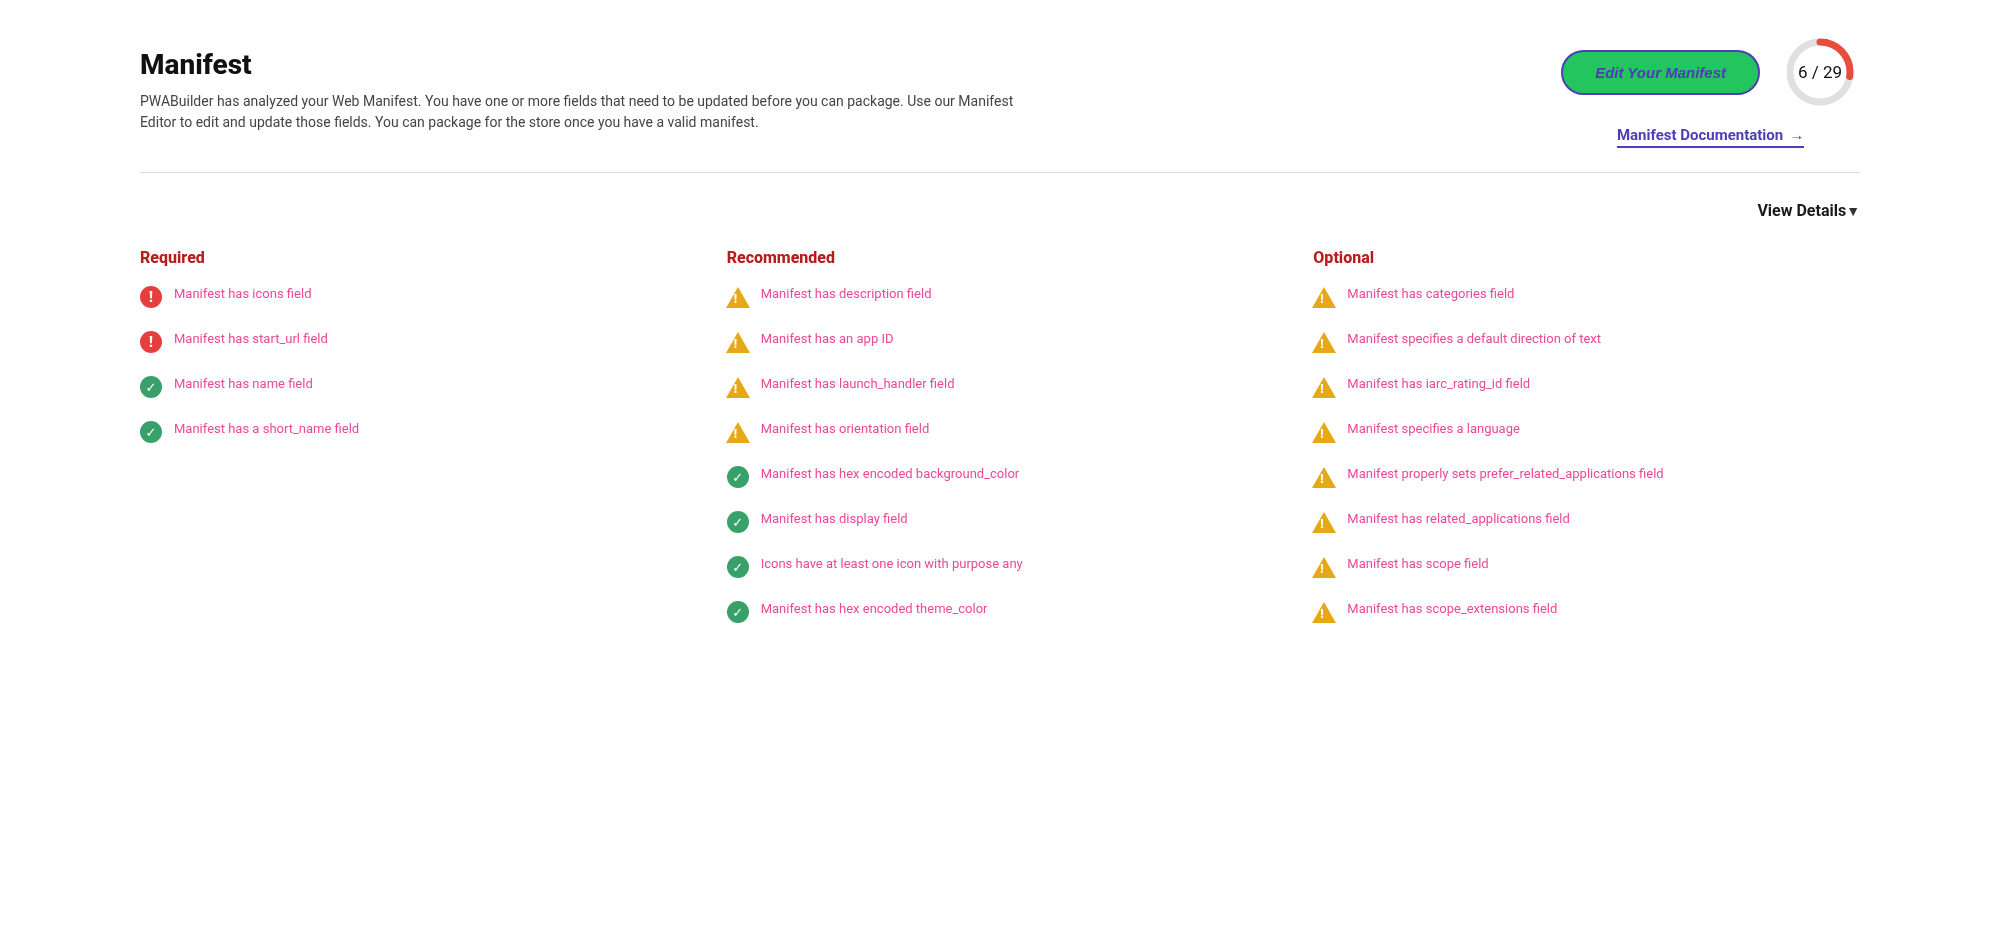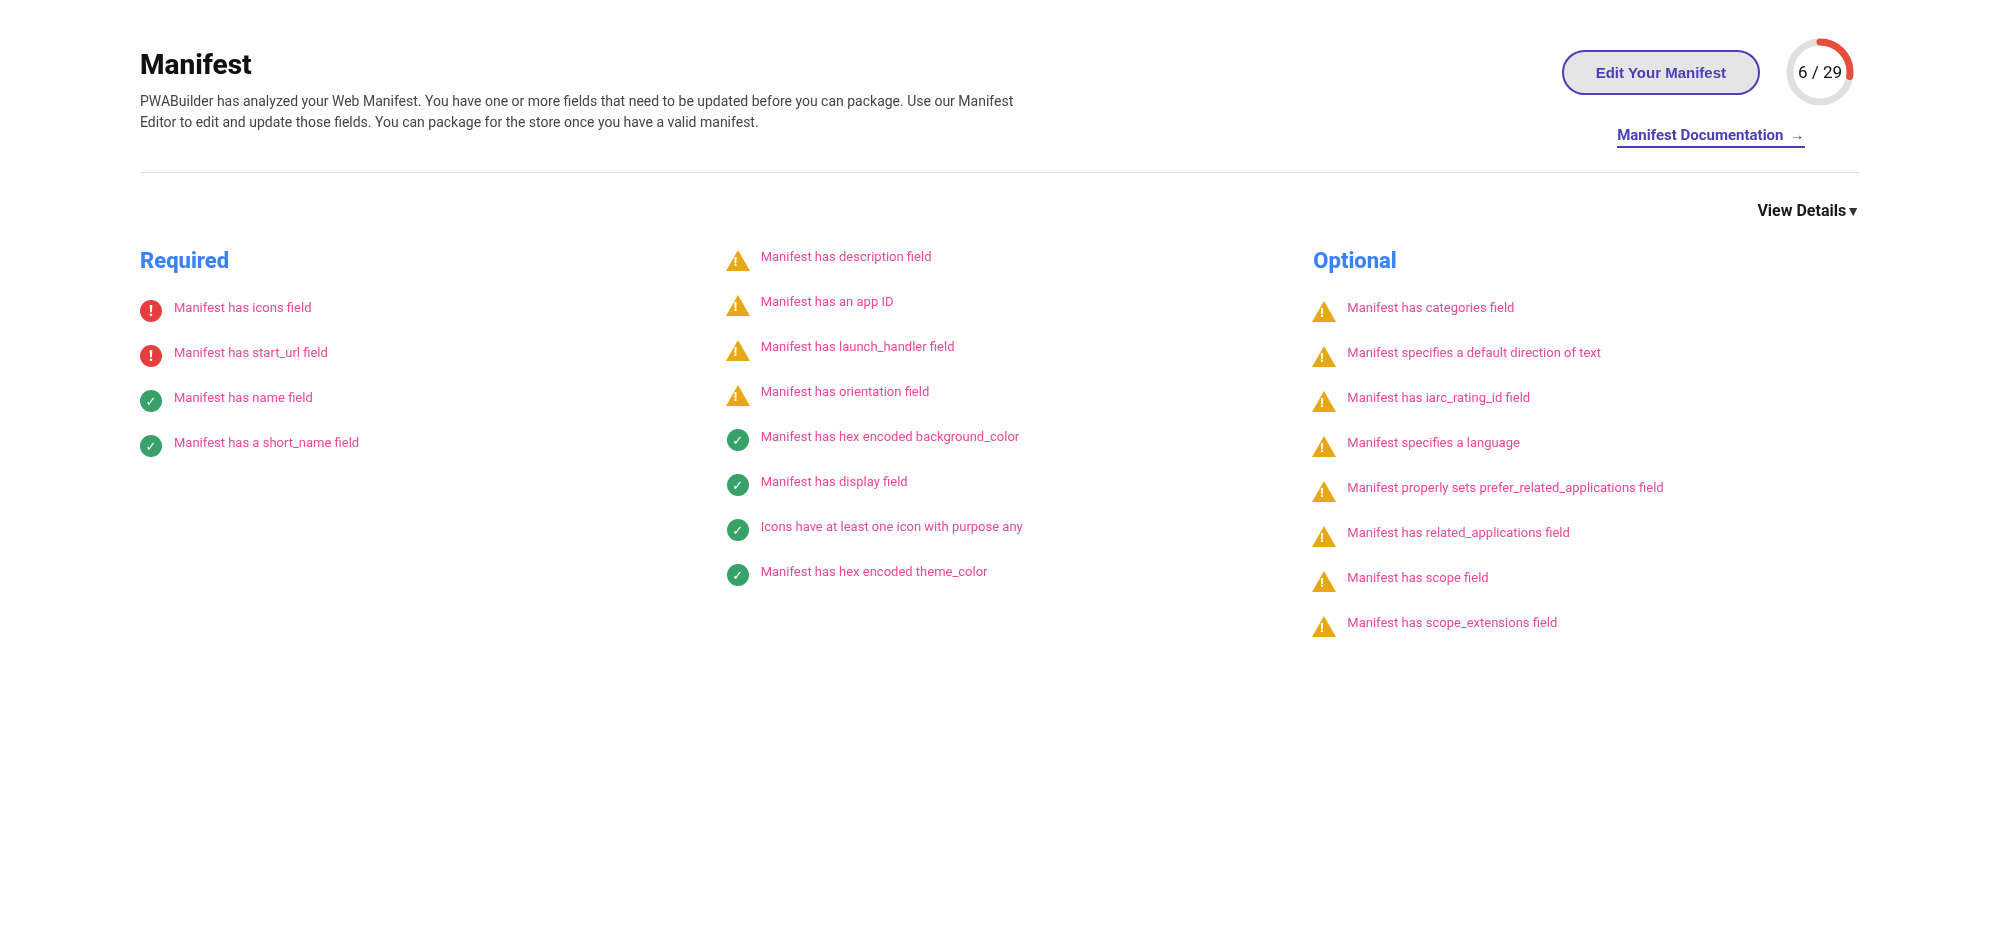--- a/index.html
+++ b/index.html
@@ -37,26 +37,27 @@
       display: flex;
       flex-direction: column;
       align-items: center;
       gap: 14px;
       min-width: 220px;
     }
     .edit-btn {
       border: 2px solid #4b3fb5;
       border-radius: 50px;
       padding: 12px 32px;
-      background: #e5e5e5;
+      background: #22c55e;
       color: #4b3fb5;
       font-weight: 700;
       font-size: 15px;
       cursor: pointer;
       white-space: nowrap;
+      font-style: italic;
     }
     .manifest-doc-link {
       color: #4b3fb5;
       font-weight: 700;
       font-size: 15px;
       text-decoration: none;
       display: flex;
       align-items: center;
       gap: 6px;
       border-bottom: 2px solid #4b3fb5;
@@ -116,24 +117,24 @@
       font-size: 14px;
       color: #333;
     }
     .columns {
       display: grid;
       grid-template-columns: 1fr 1fr 1fr;
       gap: 0 40px;
       margin-top: 8px;
     }
     .col-title {
-      font-size: 22px;
+      font-size: 16px;
       font-weight: 800;
-      margin-bottom: 26px;
-      color: #3b82f6;
+      margin-bottom: 18px;
+      color: #b91c1c;
     }
     .check-item {
       display: flex;
       align-items: flex-start;
       gap: 12px;
       margin-bottom: 22px;
     }
     .icon-wrap {
       margin-top: 1px;
       flex-shrink: 0;
@@ -252,20 +253,21 @@
           <div class="check-item">
         <div class="icon-wrap">
               <div class="icon-success">✓</div>
             </div>
         <span class="item-label">Manifest has a short_name field</span>
       </div>
         </div>
     </div>
 
     <div>
+      <div class="col-title">Recommended</div>
       <div id="recommended-items">
           <div class="check-item">
         <div class="icon-wrap">
               <div class="icon-warning"></div>
             </div>
         <span class="item-label">Manifest has description field</span>
       </div>
           <div class="check-item">
         <div class="icon-wrap">
               <div class="icon-warning"></div>

